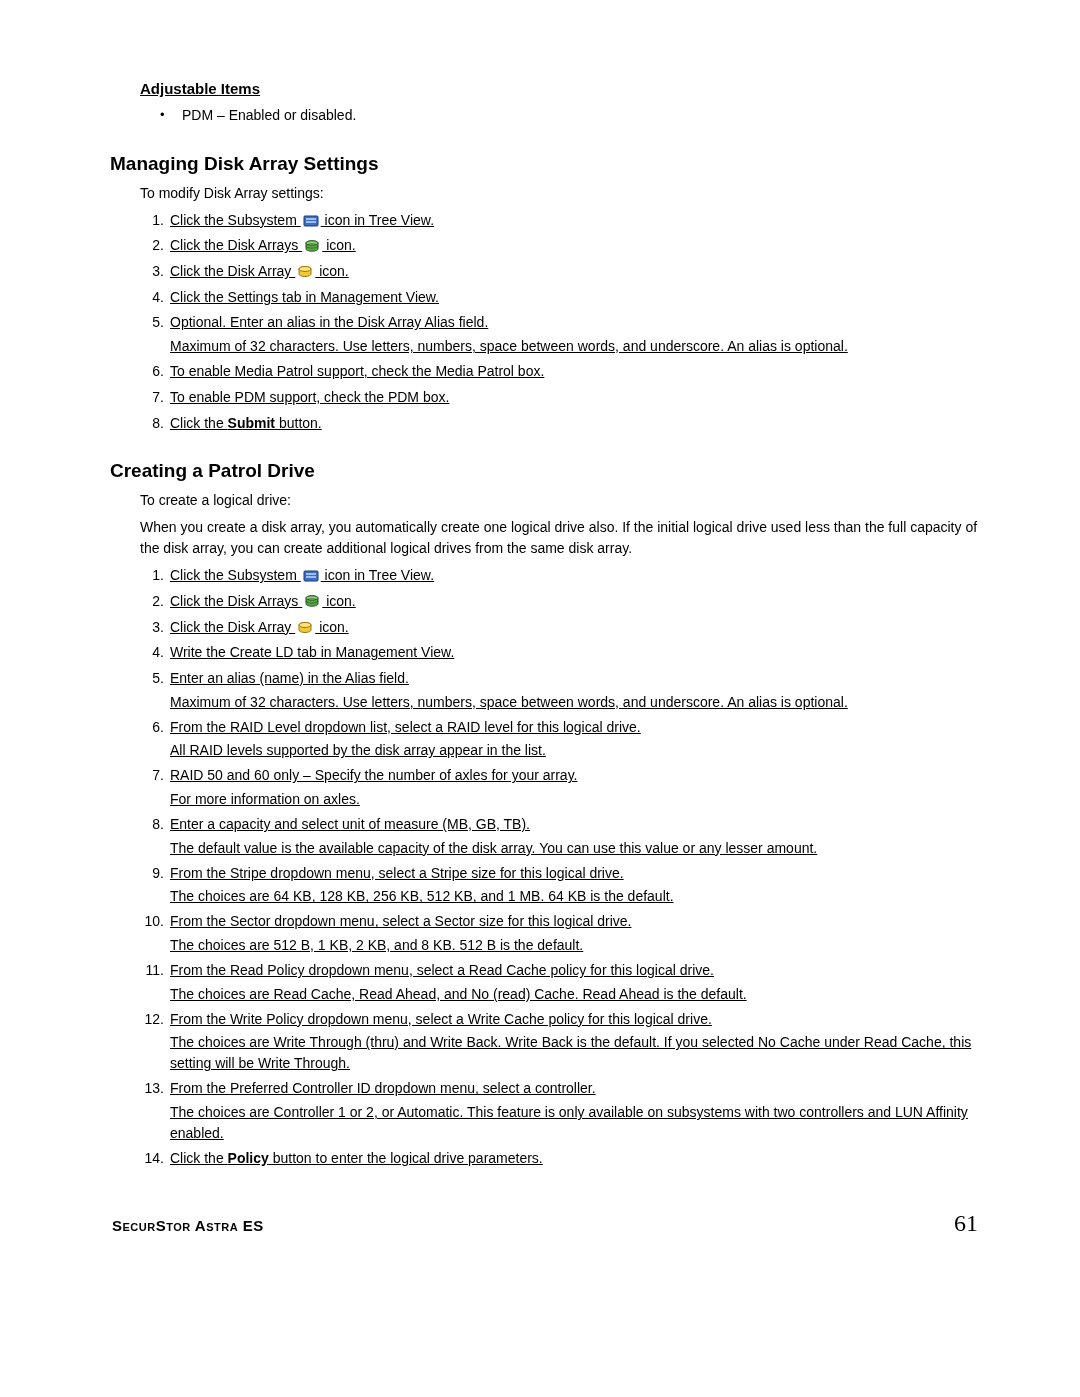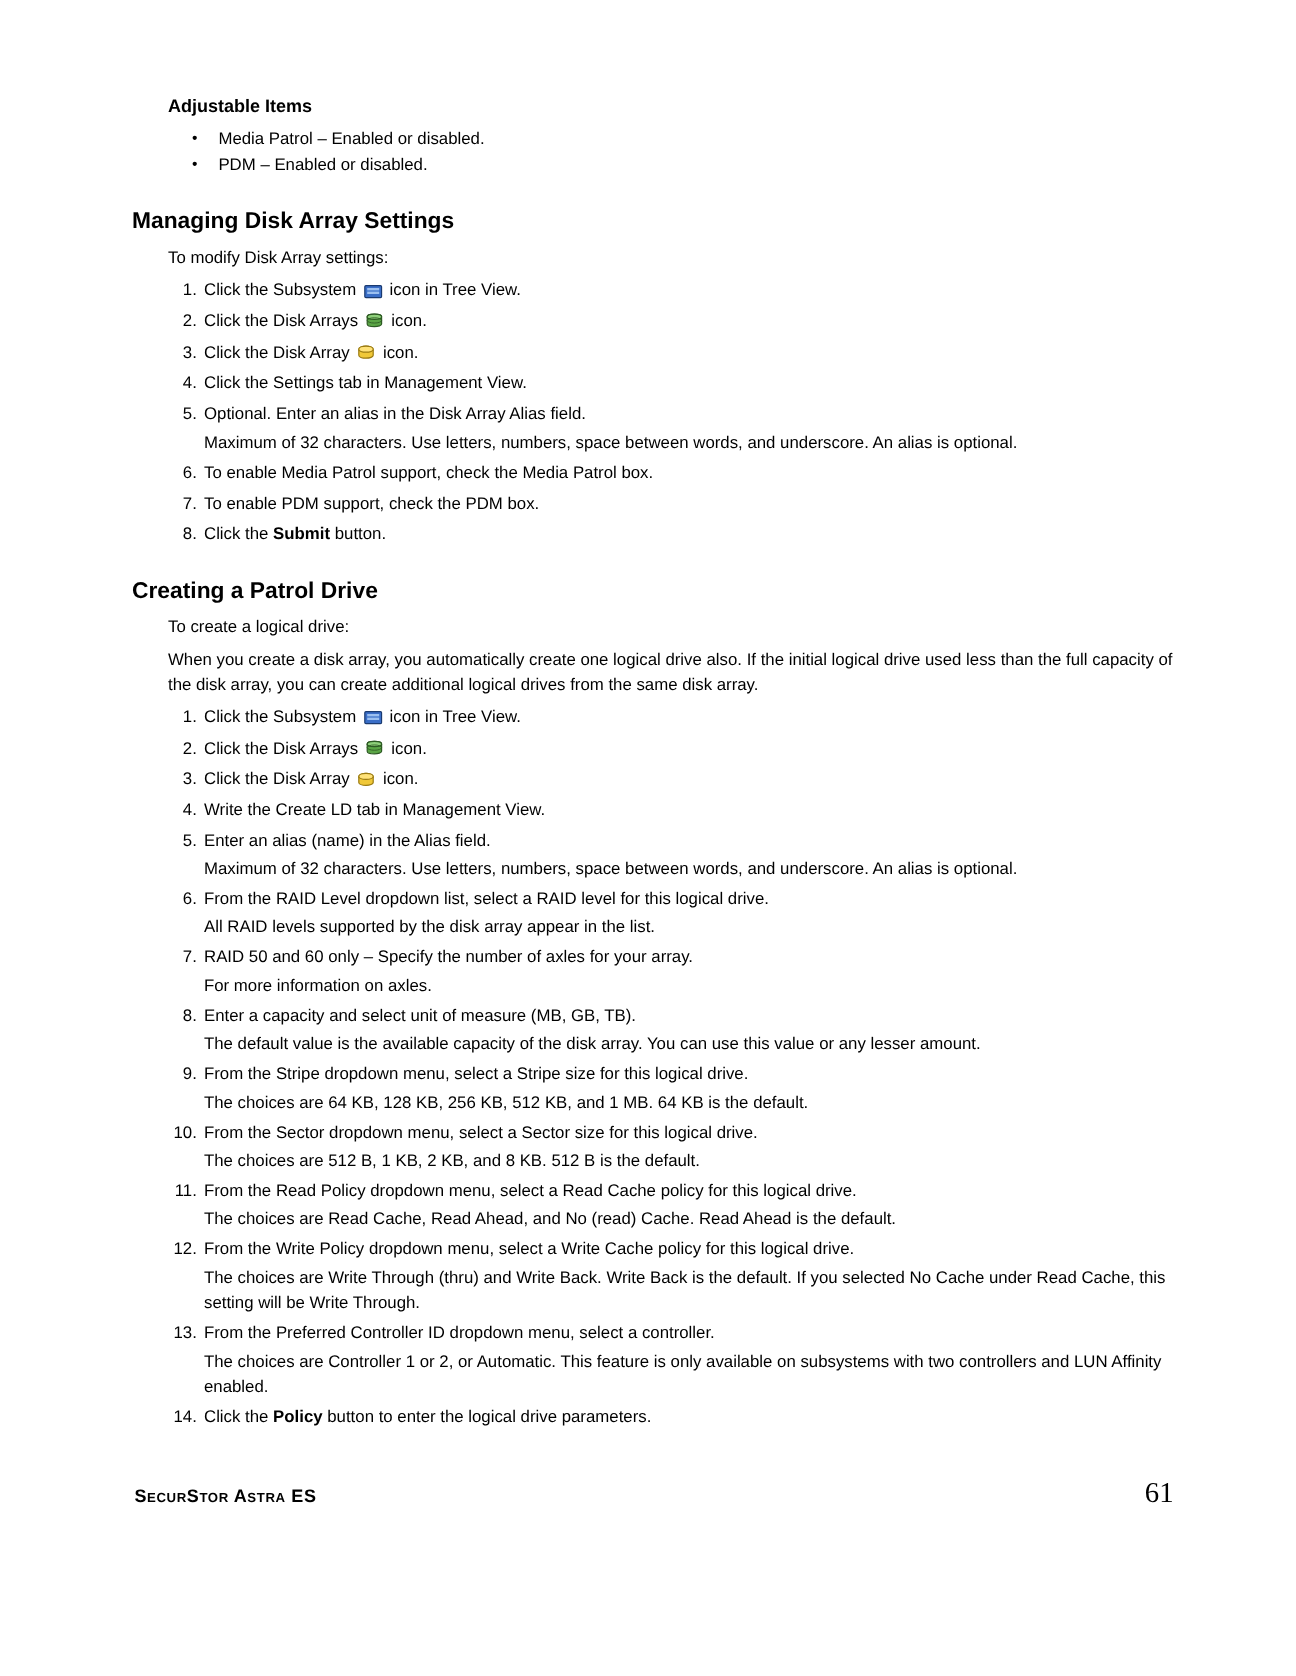--- a/index.html
+++ b/index.html
@@ -13,20 +13,21 @@
   }
   .page {
     padding: 80px 100px 40px 110px;
     box-sizing: border-box;
   }
   .h3 {
     font-weight: bold;
     font-size: 15px;
     margin-left: 30px;
     margin-bottom: 8px;
+    text-decoration: underline;
   }
   .h2 {
     font-weight: bold;
     font-size: 19px;
     margin-top: 26px;
     margin-bottom: 8px;
   }
   ul.bullets {
     list-style: none;
     margin: 0 0 0 50px;
@@ -46,20 +47,21 @@
   }
   .para {
     margin: 6px 0 6px 30px;
     line-height: 1.5;
   }
   ol.steps {
     margin: 4px 0 0 30px;
     padding: 0;
     list-style: none;
     counter-reset: step;
+    text-decoration: underline;
   }
   ol.steps > li {
     counter-increment: step;
     position: relative;
     padding-left: 30px;
     line-height: 1.55;
     margin-bottom: 4px;
   }
   ol.steps > li::before {
     content: counter(step) ".";
@@ -120,21 +122,20 @@
       <path d="M2 5 v5 a6 2.5 0 0 0 12 0 v-5" fill="#f0c838" stroke="#9a7a10" stroke-width="1"></path>
       <ellipse cx="8" cy="5" rx="6" ry="2.5" fill="#ffe278" stroke="#9a7a10" stroke-width="1"></ellipse>
     </g>
   </defs>
 </svg>
 
 <div class="page">
 
   <div class="h3">Adjustable Items</div>
   <ul class="bullets">
-    <li>Media Patrol – Enabled or disabled.</li>
     <li>PDM – Enabled or disabled.</li>
   </ul>
 
   <div class="h2">Managing Disk Array Settings</div>
   <div class="para">To modify Disk Array settings:</div>
   <ol class="steps" id="steps1">
       <li>Click the Subsystem <svg width="16" height="16" viewBox="0 0 16 16" class="icon">
           <use href="#icon-subsystem"></use>
         </svg> icon in Tree View.</li>
       <li>Click the Disk Arrays <svg width="16" height="16" viewBox="0 0 16 16" class="icon">

